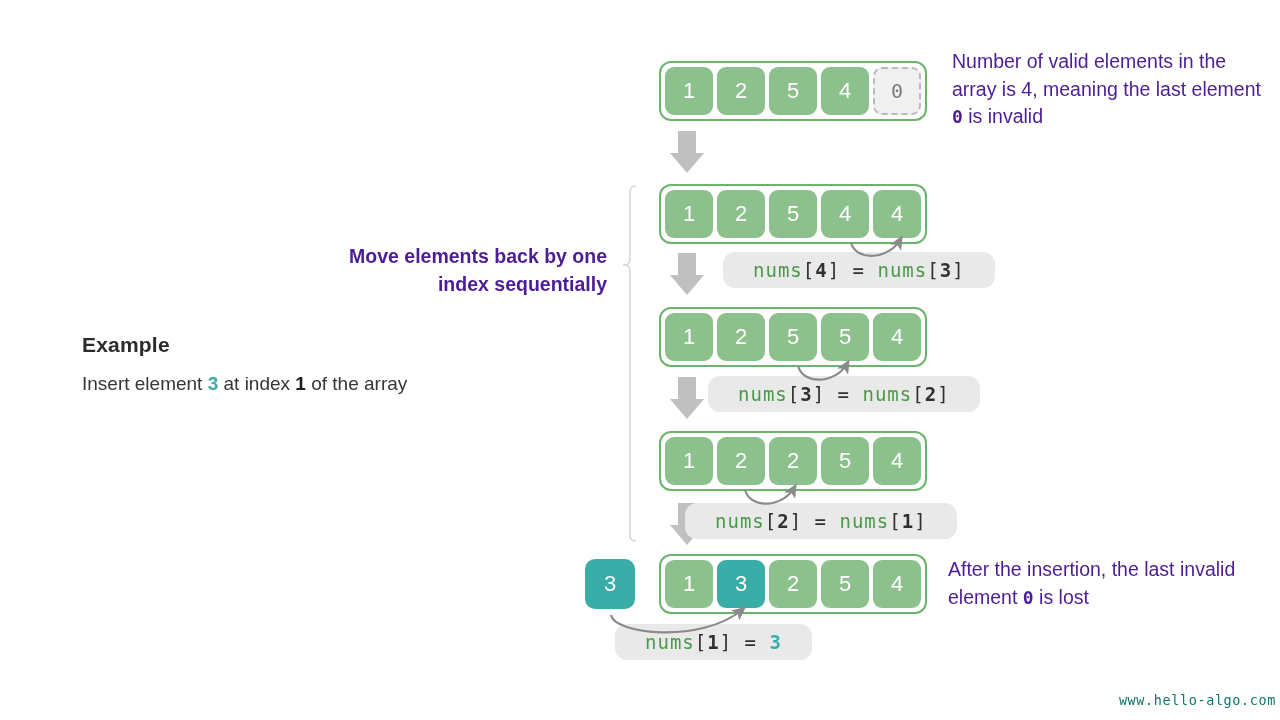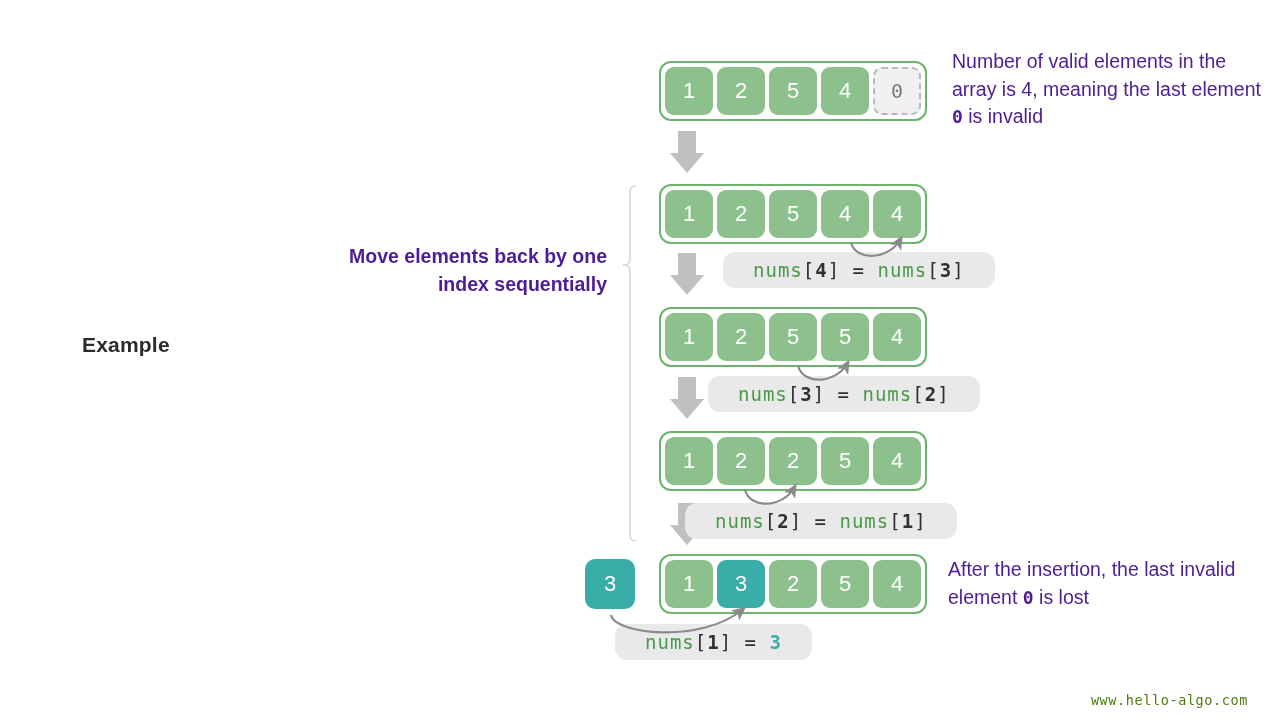--- a/index.html
+++ b/index.html
@@ -148,33 +148,34 @@
   #overlay {
     position: absolute;
     left: 0; top: 0;
     width: 1280px; height: 720px;
     pointer-events: none;
   }
 
   
   #watermark {
     position: absolute;
-    right: 32px;
+    right: 4px;
     bottom: 12px;
-    color: #4d7c0f;
+    color: #0f766e;
     font-size: 13.5px;
     font-family: "DejaVu Sans Mono", monospace;
     letter-spacing: 0.6px;
   }
 </style>
 </head>
 <body>
 
 <div id="example-block">
   <div id="example-title">Example</div>
+  <div id="example-sentence"><span>Insert element </span><span class="hl-teal">3</span><span> at index </span><span class="hl-bold">1</span><span> of the array</span></div>
 </div>
 
 <div class="caption" id="caption-top"><span>Number of valid elements in the array is 4, meaning the last element </span><span class="mono-zero">0</span><span> is invalid</span></div>
 
 <div class="caption" id="caption-left">Move elements back by one index sequentially</div>
 
 <div class="caption" id="caption-bottom"><span>After the insertion, the last invalid element </span><span class="mono-zero">0</span><span> is lost</span></div>
 
 <div class="array" id="array-0" style="left:659px; top:61px;">
   <div class="cell">1</div>

